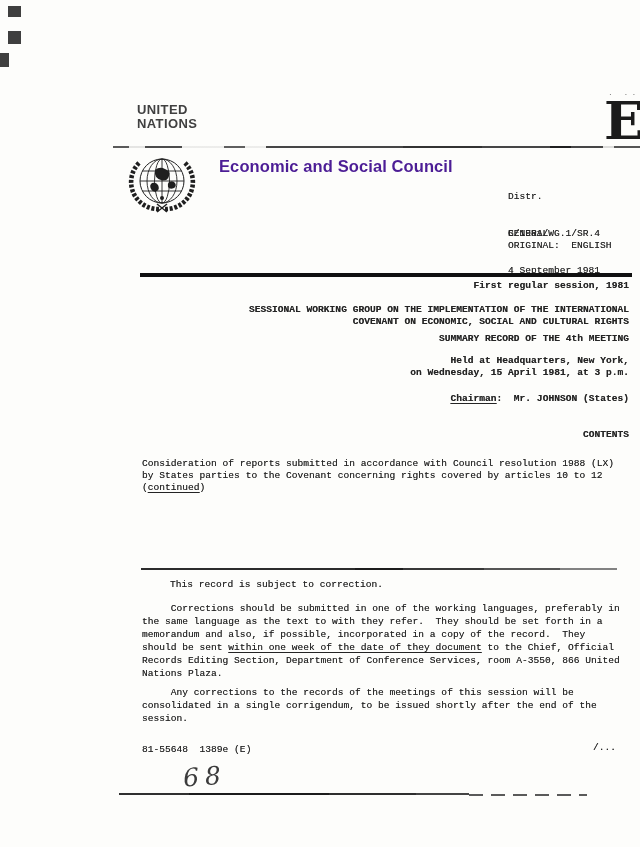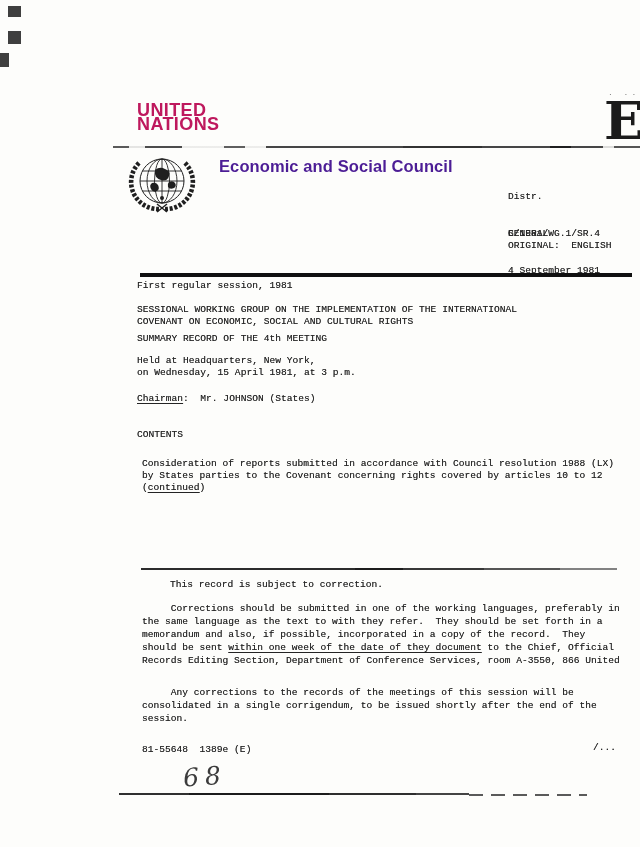--- a/index.html
+++ b/index.html
@@ -15,27 +15,27 @@
   .abs{position:absolute;}
   
   .mono{
     font-family:"Liberation Mono",monospace;
     font-size:9.6px;
     line-height:12.2px;
     color:#242424;
     text-shadow:0 0 0.5px rgba(45,45,45,0.65);
   }
   .pre{white-space:pre;}
-  .ctr{text-align:left;}
+  .ctr{text-align:right;font-weight:bold;}
   .u{text-decoration:underline;text-underline-offset:1.5px;}
   
   .org-name{
     font-family:"Liberation Sans",sans-serif;
-    font-weight:bold;font-size:18px;line-height:14px;
-    letter-spacing:0.4px;color:#be185d;
+    font-weight:bold;font-size:13px;line-height:14px;
+    letter-spacing:0.4px;color:#404040;
   }
   .council{
     font-family:"Liberation Sans",sans-serif;
     font-weight:bold;font-size:16.5px;color:#4c1d95;
     letter-spacing:0.1px;
   }
   .corner-e{
     font-family:"DejaVu Serif",serif;
     font-weight:bold;font-size:52px;line-height:0.78;
     color:#1b1b1b;
@@ -146,20 +146,21 @@
   <div class="abs rule-footnote" style="left:141px;top:568px;width:476px;"></div>
 
   <div class="abs mono pre" style="left:170px;top:579px;">This record is subject to correction.</div>
 
   <div class="abs mono" style="left:142px;top:602px;line-height:13.1px;">
     <div class="pre">     Corrections should be submitted in one of the working languages, preferably in</div>
     <div class="pre">the same language as the text to with they refer.  They should be set forth in a</div>
     <div class="pre">memorandum and also, if possible, incorporated in a copy of the record.  They</div>
     <div class="pre"><span>should be sent </span><span class="u">within one week of the date of they document</span><span> to the Chief, Official</span></div>
     <div class="pre">Records Editing Section, Department of Conference Services, room A-3550, 866 United</div>
+    <div class="pre">Nations Plaza.</div>
   </div>
 
   <div class="abs mono" style="left:142px;top:686px;line-height:13.1px;">
     <div class="pre">     Any corrections to the records of the meetings of this session will be</div>
     <div class="pre">consolidated in a single corrigendum, to be issued shortly after the end of the</div>
     <div class="pre">session.</div>
   </div>
 
   <div class="abs mono pre" style="left:142px;top:744px;">81-55648  1389e (E)</div>
   <div class="abs mono pre" style="left:593px;top:742px;">/...</div>

